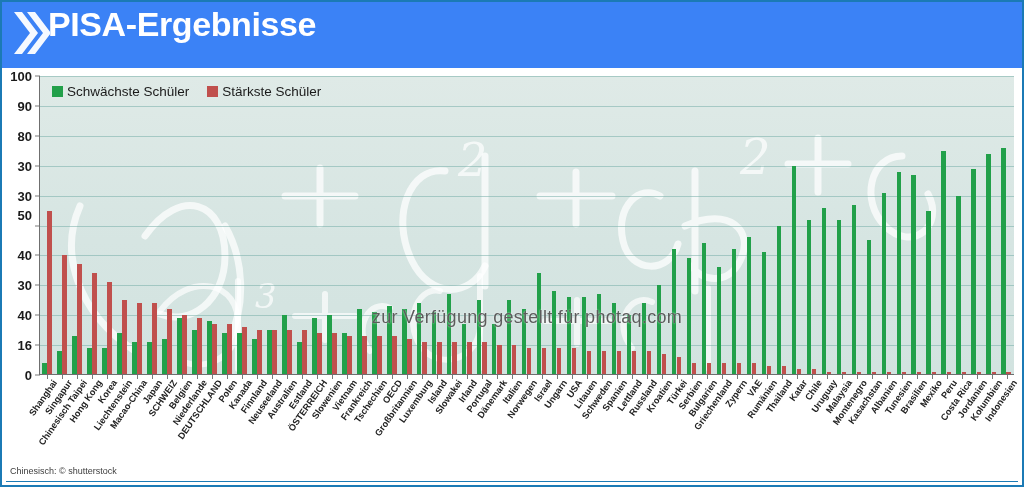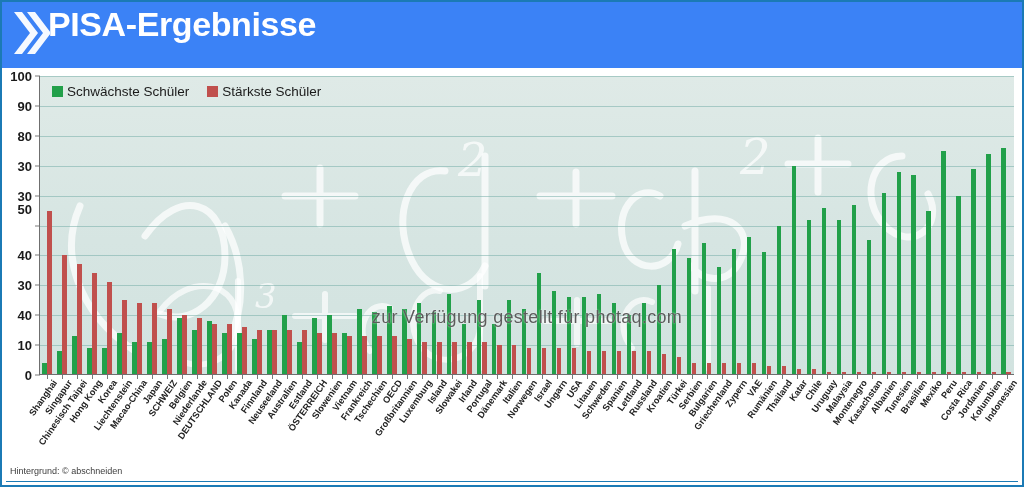--- a/index.html
+++ b/index.html
@@ -208,29 +208,29 @@
       <path d="M17 4 L33 25 L17 46 L25 46 L41 25 L25 4 Z" fill="#ffffff" opacity="0.95"></path>
     </svg>
     <div id="title">PISA-Ergebnisse</div>
   </div>
 
   <div id="plotframe">
 
     <div id="ylabels">
         <div class="ytick" style="top: 305px;">0</div>
         <div class="ytickmark" style="top: 305px;"></div>
-        <div class="ytick" style="top: 275.1px;">10</div>
+        <div class="ytick" style="top: 275.1px;">16</div>
         <div class="ytickmark" style="top: 275.1px;"></div>
         <div class="ytick" style="top: 245.2px;">40</div>
         <div class="ytickmark" style="top: 245.2px;"></div>
         <div class="ytick" style="top: 215.3px;">30</div>
         <div class="ytickmark" style="top: 215.3px;"></div>
         <div class="ytick" style="top: 185.4px;">40</div>
         <div class="ytickmark" style="top: 185.4px;"></div>
-        <div class="ytick" style="top: 139px;">50</div>
+        <div class="ytick" style="top: 145px;">50</div>
         <div class="ytickmark" style="top: 155.5px;"></div>
         <div class="ytick" style="top: 125.6px;">30</div>
         <div class="ytickmark" style="top: 125.6px;"></div>
         <div class="ytick" style="top: 95.7px;">30</div>
         <div class="ytickmark" style="top: 95.7px;"></div>
         <div class="ytick" style="top: 65.8px;">80</div>
         <div class="ytickmark" style="top: 65.8px;"></div>
         <div class="ytick" style="top: 35.9px;">90</div>
         <div class="ytickmark" style="top: 35.9px;"></div>
         <div class="ytick" style="top: 6px;">100</div>
@@ -700,16 +700,16 @@
         <div class="xlabel" style="left: 910.569px;">Peru</div>
         <div class="xlabel" style="left: 925.554px;">Costa Rica</div>
         <div class="xlabel" style="left: 940.538px;">Jordanien</div>
         <div class="xlabel" style="left: 955.523px;">Kolumbien</div>
         <div class="xlabel" style="left: 970.508px;">Indonesien</div>
       </div>
   </div>
 
   <div id="footer">
     <div id="footer-rule"></div>
-    <div id="footer-left">Hintergrund: © abschneiden</div>
+    <div id="footer-left">Chinesisch: © shutterstock</div>
   </div>
 
 </div>
 
 </body></html>

